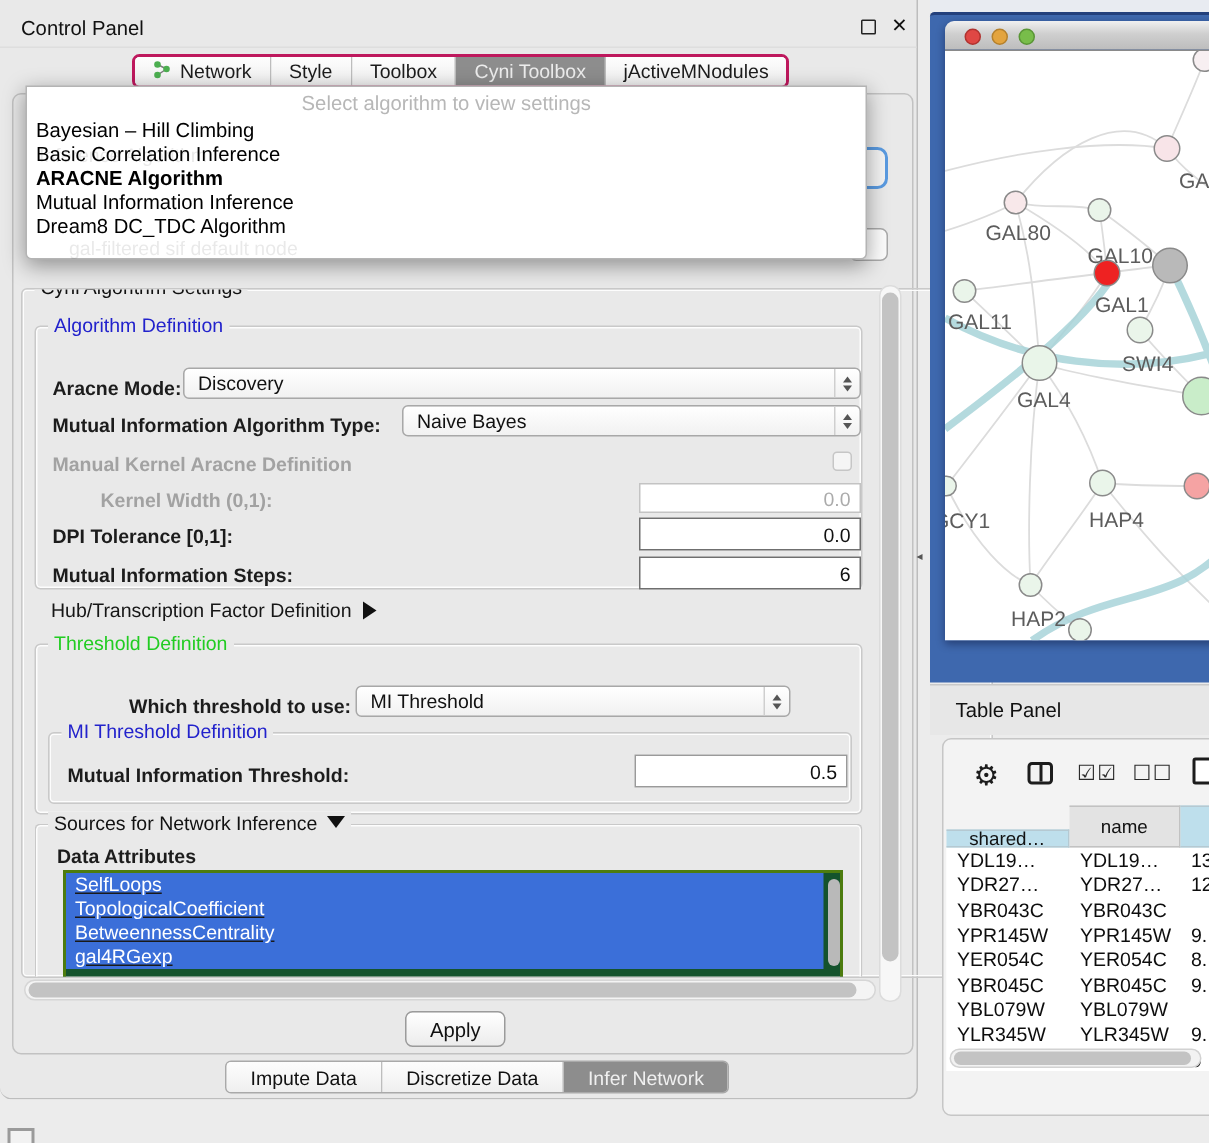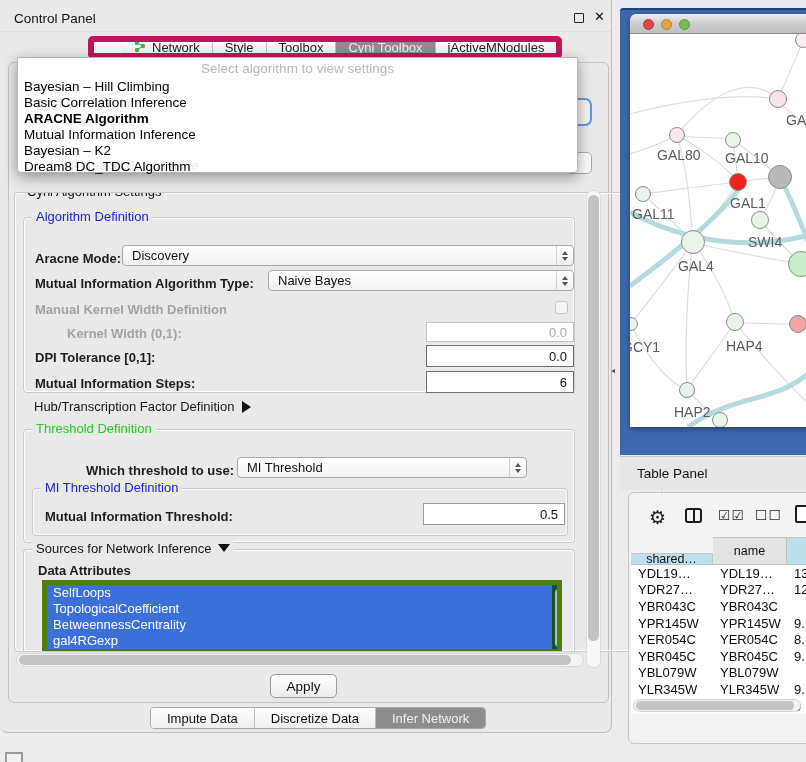--- a/index.html
+++ b/index.html
@@ -9,21 +9,21 @@
 
   
   .control-panel{position:absolute;left:0;top:0;width:612px;height:733px;background:#e9e9e9;
                  border-right:1px solid #bdbdbd;border-bottom:1px solid #bdbdbd;border-radius:0 0 8px 8px;}
   .cp-titlebar{position:absolute;left:0;top:6px;width:100%;height:26px;border-bottom:1px solid #dedede;}
   .cp-title{position:absolute;left:14px;top:5px;font-size:13.5px;color:#111;}
   .float-btn{position:absolute;right:27px;top:7px;width:10px;height:10px;border:1.5px solid #222;border-radius:1px;}
   .close-btn{position:absolute;right:6px;top:3px;font-size:13px;font-weight:bold;color:#111;}
 
   .cp-tabs{position:absolute;left:88px;top:36px;height:23px;display:flex;
-           border:6px solid #be185d;border-radius:5px;overflow:hidden;background:#f6f6f6;padding-left:28px;}
+           border:2px solid #be185d;border-radius:5px;overflow:hidden;background:#f6f6f6;}
   .tab{display:flex;align-items:center;justify-content:center;gap:5px;padding:0 12px;
        border-right:1px solid #bdbdbd;background:linear-gradient(#fdfdfd,#efefef);color:#1c1c1c;white-space:nowrap;}
   .tab:last-child{border-right:none;}
   .tab.selected{background:#8d8d8d;color:#ededed;}
 
   .cp-inner{position:absolute;left:8px;top:62px;width:601px;height:641px;background:#e9e9e9;
             border:1px solid #c2c2c2;border-radius:6px;}
 
   
   .frag-blue{position:absolute;left:566px;top:98px;width:26px;height:28px;border:2.5px solid #5a9ae0;
@@ -61,21 +61,21 @@
   .field.dis{border-color:#c3c3c3;color:#ababab;}
 
   .checkbox{position:absolute;width:13px;height:13px;border:1px solid #c6c6c6;border-radius:3px;background:#f5f5f5;}
 
   .hub-row{position:absolute;left:33px;top:398px;font-size:13px;color:#161616;}
   .tri-right{display:inline-block;width:0;height:0;border-top:6px solid transparent;border-bottom:6px solid transparent;
              border-left:9px solid #111;margin-left:8px;vertical-align:-2px;}
   .tri-down-lg{display:inline-block;width:0;height:0;border-left:6px solid transparent;border-right:6px solid transparent;
              border-top:8px solid #111;margin-left:6px;vertical-align:1px;}
 
-  .attr-list{position:absolute;left:18px;top:30px;width:520px;height:74px;background:#14532d;border:5px solid #4d7c0f;overflow:hidden;}
+  .attr-list{position:absolute;left:18px;top:30px;width:520px;height:74px;background:#14532d;border:2px solid #4d7c0f;overflow:hidden;text-decoration:underline;}
   .attr-item{height:16px;line-height:16px;width:505px;padding-left:6px;font-size:13px;}
   .attr-item.sel{background:#3b6fd9;color:#fff;}
   .attr-scroll{position:absolute;left:507px;top:2px;width:10px;height:66px;border-radius:5px;}
   .attr-thumb{position:absolute;left:1px;top:2px;width:8px;height:58px;background:#b9b9b9;border-radius:4px;}
 
   .scrollbar-h{position:absolute;background:#f4f4f4;border:1px solid #d6d6d6;border-radius:7px;}
   .scrollbar-h .thumb{position:absolute;left:2px;top:1px;bottom:1px;background:#c3c3c3;border-radius:6px;}
   .scrollbar-v{position:absolute;background:#f7f7f7;border:1px solid #dcdcdc;border-radius:7px;}
   .scrollbar-v .thumb{position:absolute;left:1px;top:4px;width:11px;background:#c3c3c3;border-radius:6px;}
 
@@ -197,21 +197,21 @@
 
         <span class="lbl" style="left:11px;top:58px;">Mutual Information Algorithm Type:</span>
         <div class="combo" style="left:244px;top:52px;width:306px;height:21px;">
           <span>Naive Bayes</span>
           <span class="arrows">
               <span class="tri-up"></span>
               <span class="tri-dn"></span>
             </span>
         </div>
 
-        <span class="lbl dis" style="left:11px;top:84px;">Manual Kernel Width Definition</span>
+        <span class="lbl dis" style="left:11px;top:84px;">Manual Kernel Aracne Definition</span>
         <span class="checkbox" style="left:531px;top:83px;"></span>
 
         <span class="lbl dis" style="left:11px;top:108px;font-weight:bold;margin-left:32px;">Kernel Width (0,1):</span>
         <div class="field dis" style="left:402px;top:104px;width:148px;height:20px;">
           <span>0.0</span>
         </div>
 
         <span class="lbl" style="left:11px;top:132px;">DPI Tolerance [0,1]:</span>
         <div class="field" style="left:402px;top:127px;width:148px;height:22px;">
           <span>0.0</span>
@@ -290,21 +290,20 @@
     </div>
   </div>
 
   <div class="popup">
     <div class="popup-prompt">Select algorithm to view settings</div>
     <div class="algo-items" id="algo-items">
         <div class="algo-item">Bayesian – Hill Climbing</div>
         <div class="algo-item">Basic Correlation Inference</div>
         <div class="algo-item bold">ARACNE Algorithm</div>
         <div class="algo-item">Mutual Information Inference</div>
-        <div class="algo-item">Bayesian – K2</div>
         <div class="algo-item">Dream8 DC_TDC Algorithm</div>
       </div>
   </div>
   <span class="ghost" style="left:26px;top:96px;">Inference Algorithm</span>
   <span class="ghost" style="left:46px;top:158px;">gal-filtered sif default node</span>
 
   <div class="corner-icon"></div>
   <span class="splitter-arrow">◂</span>
 
   <div class="net-topstrip"></div>
@@ -350,21 +349,21 @@
             <path d="M150,143 C168,180 180,210 190,242"></path>
             <path d="M58,393 C110,356 152,372 190,328"></path>
           </g>
         </svg>
       <div class="node" style="left: 165px; top: -2px; height: 16px; width: 16px; background: rgb(247, 239, 241);"></div>
           <div class="node" style="left: 139px; top: 56px; height: 18px; width: 18px; background: rgb(248, 228, 232);"></div>
           <div class="node-label" style="left: 156px; top: 78px;">GAL</div>
           <div class="node" style="left: 39px; top: 93px; height: 16px; width: 16px; background: rgb(248, 232, 234);"></div>
           <div class="node-label" style="left: 27px; top: 113px;">GAL80</div>
           <div class="node" style="left: 95px; top: 98px; height: 16px; width: 16px; background: rgb(234, 245, 234);"></div>
-          <div class="node-label" style="left: 95px; top: 116px;">GAL10</div>
+          <div class="node-label" style="left: 95px; top: 128px;">GAL10</div>
           <div class="node" style="left: 99px; top: 139px; height: 18px; width: 18px; background: rgb(238, 34, 34);"></div>
           <div class="node-label" style="left: 100px; top: 161px;">GAL1</div>
           <div class="node" style="left: 138px; top: 131px; height: 24px; width: 24px; background: rgb(185, 185, 185);"></div>
           <div class="node" style="left: 5px; top: 152px; height: 16px; width: 16px; background: rgb(234, 245, 234);"></div>
           <div class="node-label" style="left: 2px; top: 172px;">GAL11</div>
           <div class="node" style="left: 121px; top: 177px; height: 18px; width: 18px; background: rgb(234, 245, 234);"></div>
           <div class="node-label" style="left: 118px; top: 200px;">SWI4</div>
           <div class="node" style="left: 51px; top: 196px; height: 24px; width: 24px; background: rgb(233, 245, 233);"></div>
           <div class="node-label" style="left: 48px; top: 224px;">GAL4</div>
           <div class="node" style="left: 158px; top: 217px; height: 26px; width: 26px; background: rgb(201, 237, 201);"></div>

